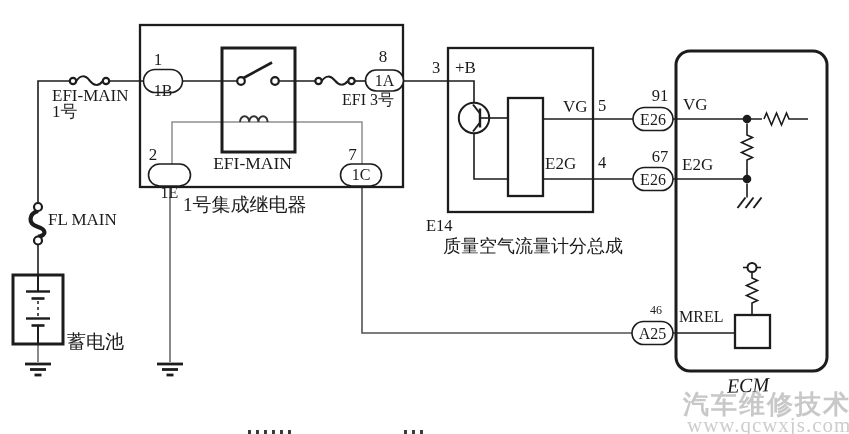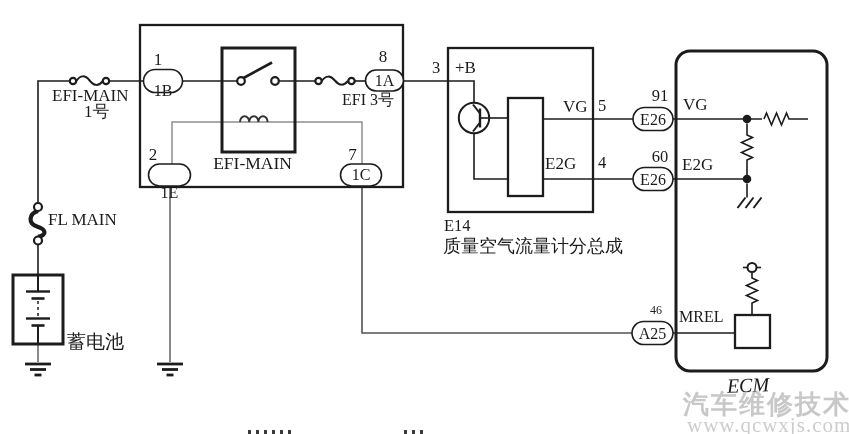--- a/index.html
+++ b/index.html
@@ -150,48 +150,49 @@
     <rect x="735" y="315" width="35" height="33" fill="#ffffff" stroke="#1c1c1c" stroke-width="2.3"></rect>
 
     <g stroke="#1c1c1c" stroke-width="1.6" fill="#ffffff">
       <rect x="633" y="107.5" width="40" height="23" rx="11.5"></rect>
       <rect x="633" y="167.5" width="40" height="23" rx="11.5"></rect>
       <rect x="632" y="321.5" width="41" height="23" rx="11.5"></rect>
     </g>
   </svg>
 
   <span class="lbl" style="left:52px;top:87px;font-size:17px;">EFI-MAIN</span>
-  <span class="lbl" style="left:52px;top:103px;font-size:17px;margin-left:32px;">1号</span>
+  <span class="lbl" style="left:52px;top:103px;font-size:17px;">1号</span>
   <span class="lbl" style="left:48px;top:211px;font-size:17px;">FL MAIN</span>
   <span class="lbl" style="left:67px;top:301px;font-size:19px;margin-top:31px;">蓄电池</span>
 
   <span class="lbl ctr" style="left:158px;top:59px;font-size:17px;">1</span>
   <span class="lbl ctr" style="left:163px;top:81.5px;font-size:16px;margin-top:9px;">1B</span>
   <span class="lbl ctr" style="left:383px;top:56px;font-size:17px;">8</span>
   <span class="lbl ctr" style="left:384.5px;top:80.5px;font-size:16px;">1A</span>
   <span class="lbl ctr" style="left:153px;top:154px;font-size:17px;">2</span>
   <span class="lbl ctr" style="left:169.5px;top:193px;font-size:16px;">1E</span>
   <span class="lbl ctr" style="left:352.5px;top:154px;font-size:17px;">7</span>
   <span class="lbl ctr" style="left:361px;top:175px;font-size:16px;">1C</span>
   <span class="lbl" style="left:298px;top:92px;font-size:16px;margin-left:44px;">EFI 3号</span>
   <span class="lbl ctr" style="left:252.5px;top:164px;font-size:17.5px;">EFI-MAIN</span>
+  <span class="lbl" style="left:183px;top:195px;font-size:19px;">1号集成继电器</span>
 
   <span class="lbl ctr" style="left:436px;top:68px;font-size:16.5px;">3</span>
   <span class="lbl" style="left:455px;top:59px;font-size:17px;">+B</span>
   <span class="lbl" style="left:563px;top:98px;font-size:17px;">VG</span>
   <span class="lbl ctr" style="left:602px;top:106px;font-size:16.5px;">5</span>
   <span class="lbl" style="left:545px;top:155px;font-size:17px;">E2G</span>
   <span class="lbl ctr" style="left:602px;top:163px;font-size:16.5px;">4</span>
-  <span class="lbl" style="left:444px;top:218px;font-size:16.5px;">E14</span>
+  <span class="lbl" style="left:426px;top:218px;font-size:16.5px;">E14</span>
   <span class="lbl" style="left:443px;top:237px;font-size:18px;text-align:center;">质量空气流量计分总成</span>
 
   <span class="lbl ctr" style="left:660px;top:96px;font-size:16.5px;">91</span>
   <span class="lbl ctr" style="left:653px;top:119.5px;font-size:16px;">E26</span>
   <span class="lbl" style="left:683px;top:96px;font-size:17px;">VG</span>
-  <span class="lbl ctr" style="left:660px;top:157px;font-size:16.5px;">60</span>
+  <span class="lbl ctr" style="left:660px;top:157px;font-size:16.5px;">67</span>
   <span class="lbl ctr" style="left:653px;top:179.5px;font-size:16px;">E26</span>
   <span class="lbl" style="left:682px;top:156px;font-size:17px;">E2G</span>
   <span class="lbl ctr" style="left:656px;top:310px;font-size:12px;">46</span>
   <span class="lbl ctr" style="left:652.5px;top:333.5px;font-size:16px;">A25</span>
   <span class="lbl" style="left:679px;top:309px;font-size:16px;">MREL</span>
   <span class="lbl ecm-title" style="left:748px;top:385px;font-size:20px;">ECM</span>
 
   <span class="lbl wm" style="left:683px;top:392px;font-size:26px;">汽车维修技术网</span>
   <span class="lbl wm2" style="left:687px;top:415px;font-size:21px;">www.qcwxjs.com</span>
 

